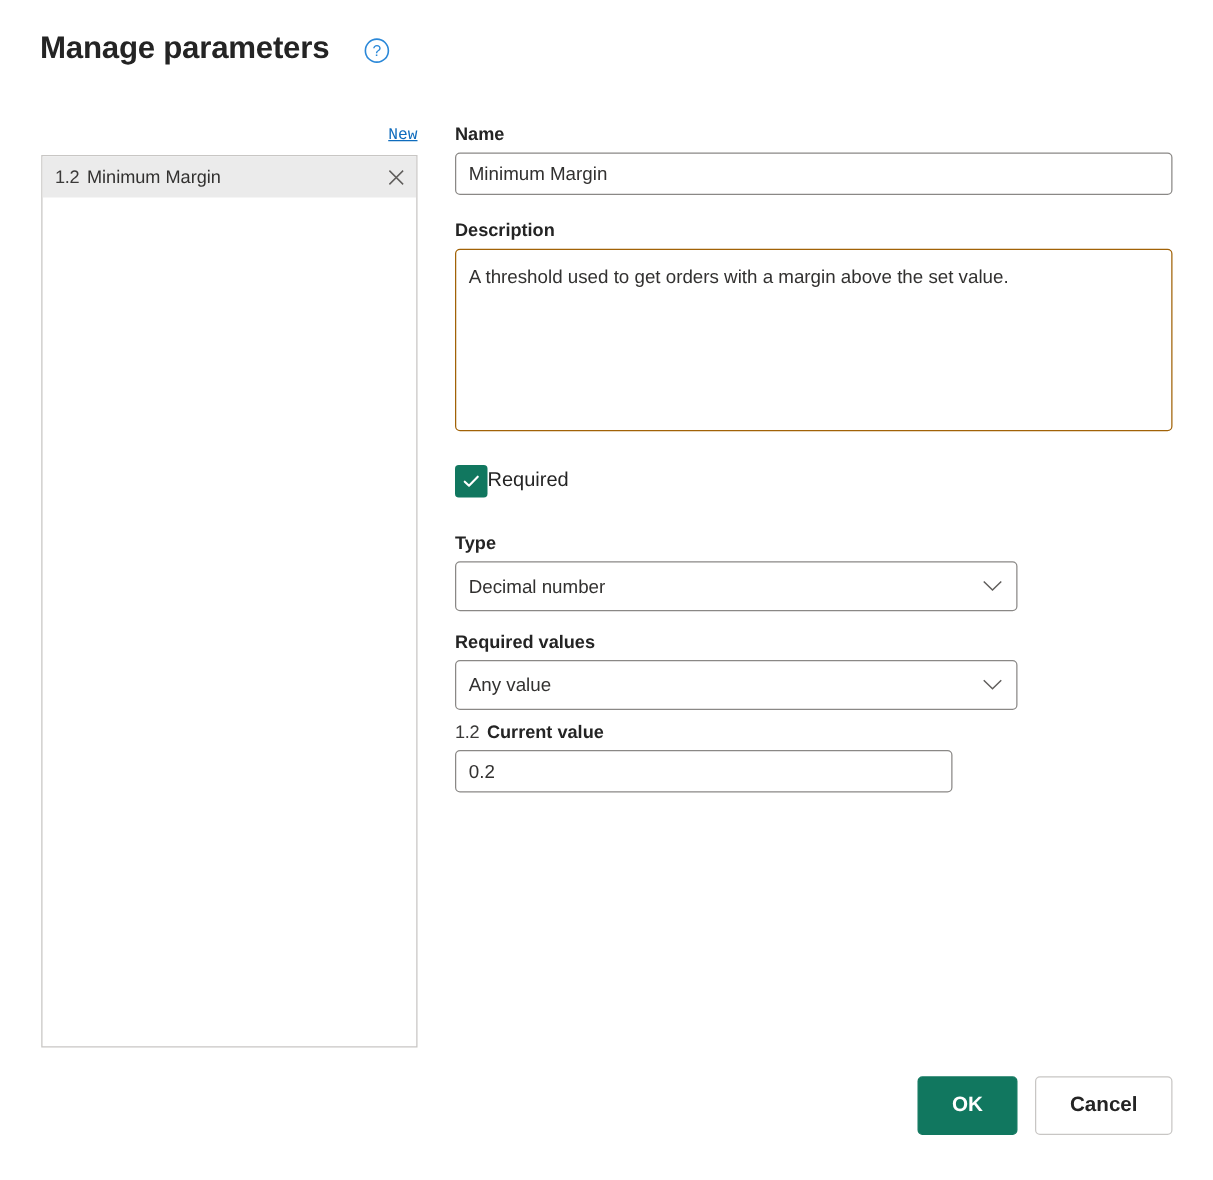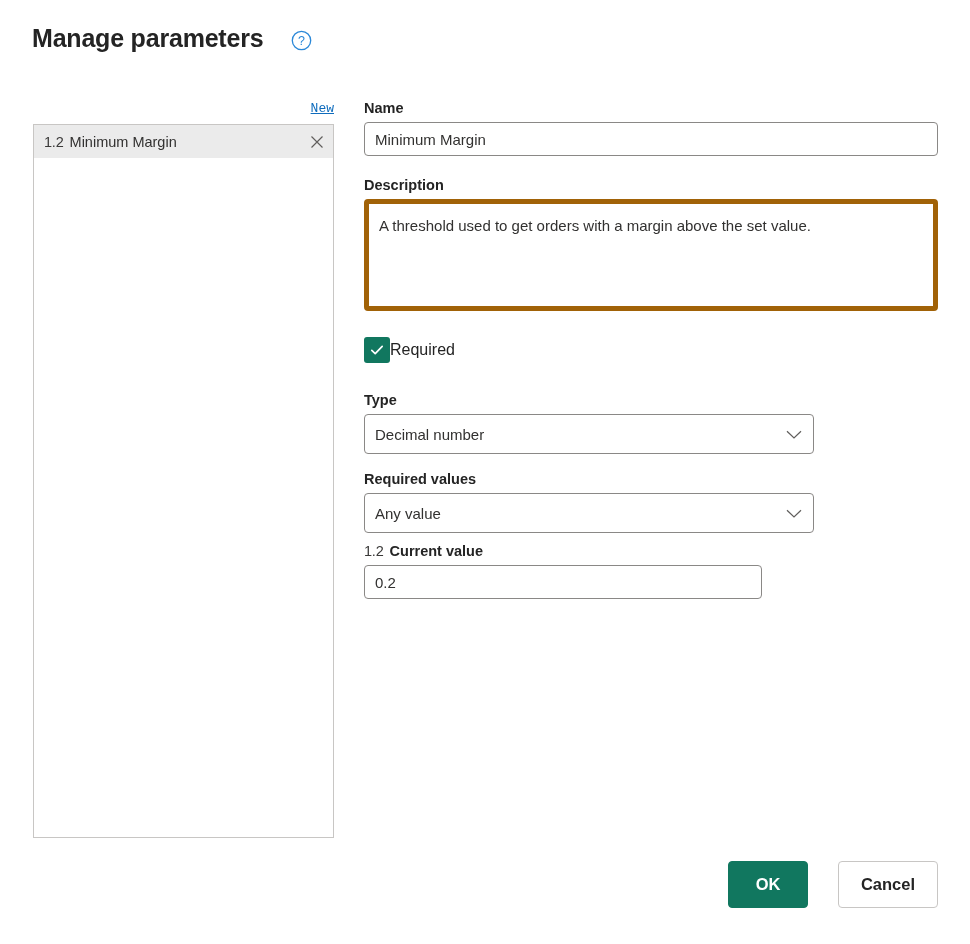--- a/index.html
+++ b/index.html
@@ -125,22 +125,22 @@
     border-radius: 4px;
     background: #fff;
     font-family: "Liberation Sans", sans-serif;
     font-size: 15px;
     color: #323130;
     padding: 0 10px;
     outline: none;
   }
   .textarea-input {
     width: 574px;
-    height: 112px;
-    border: 5px solid #a16207;
+    height: 146px;
+    border: 1px solid #a16207;
     border-radius: 4px;
     background: #fff;
     font-family: "Liberation Sans", sans-serif;
     font-size: 15px;
     color: #323130;
     padding: 7px 10px;
     resize: none;
     outline: none;
     line-height: 1.95;
   }
@@ -201,21 +201,21 @@
     pointer-events: none;
   }
   .small-input { width: 398px; }
 
   
   .footer {
     position: absolute;
     right: 32px;
     top: 861px;
     display: flex;
-    gap: 30px;
+    gap: 14px;
   }
   .btn {
     height: 47px;
     min-width: 80px;
     border-radius: 4px;
     font-family: "Liberation Sans", sans-serif;
     font-size: 16.5px;
     font-weight: bold;
     cursor: pointer;
     border: 1px solid transparent;
@@ -225,21 +225,21 @@
     background: #11775f;
     color: #ffffff;
     border-color: #11775f;
     width: 78px;
     padding: 0;
   }
   .btn-secondary {
     background: #ffffff;
     color: #242424;
     border: 1px solid #c8c6c4;
-    width: 100px;
+    width: 110px;
     padding: 0;
   }
 </style>
 </head>
 <body>
 
 <div class="header">
   <div class="page-title">Manage parameters</div>
   <span class="help-icon" title="Help">
     <svg width="21" height="21" viewBox="0 0 21 21" xmlns="http://www.w3.org/2000/svg">

